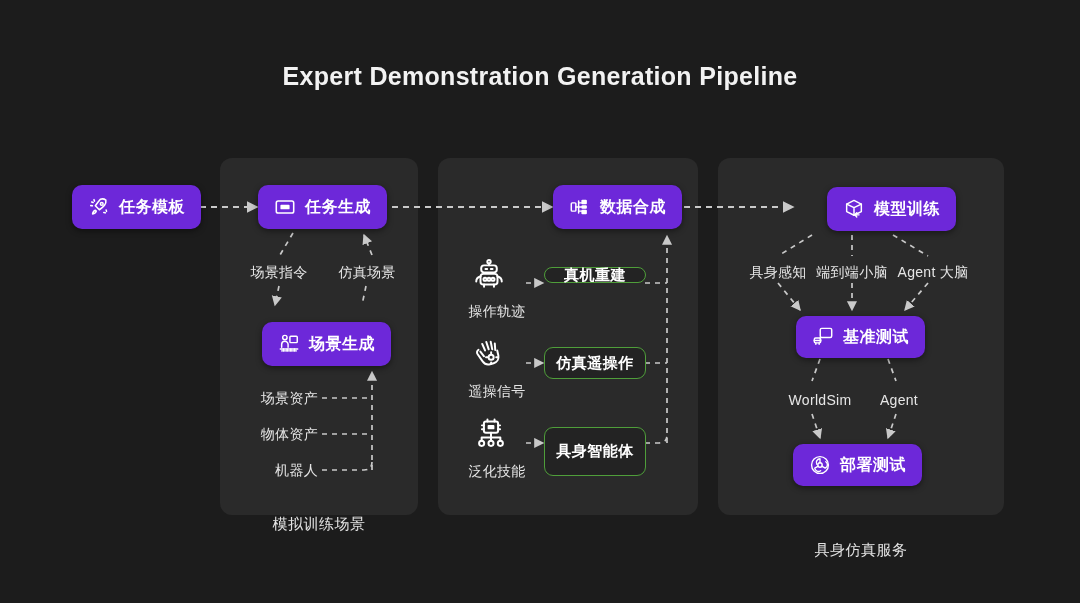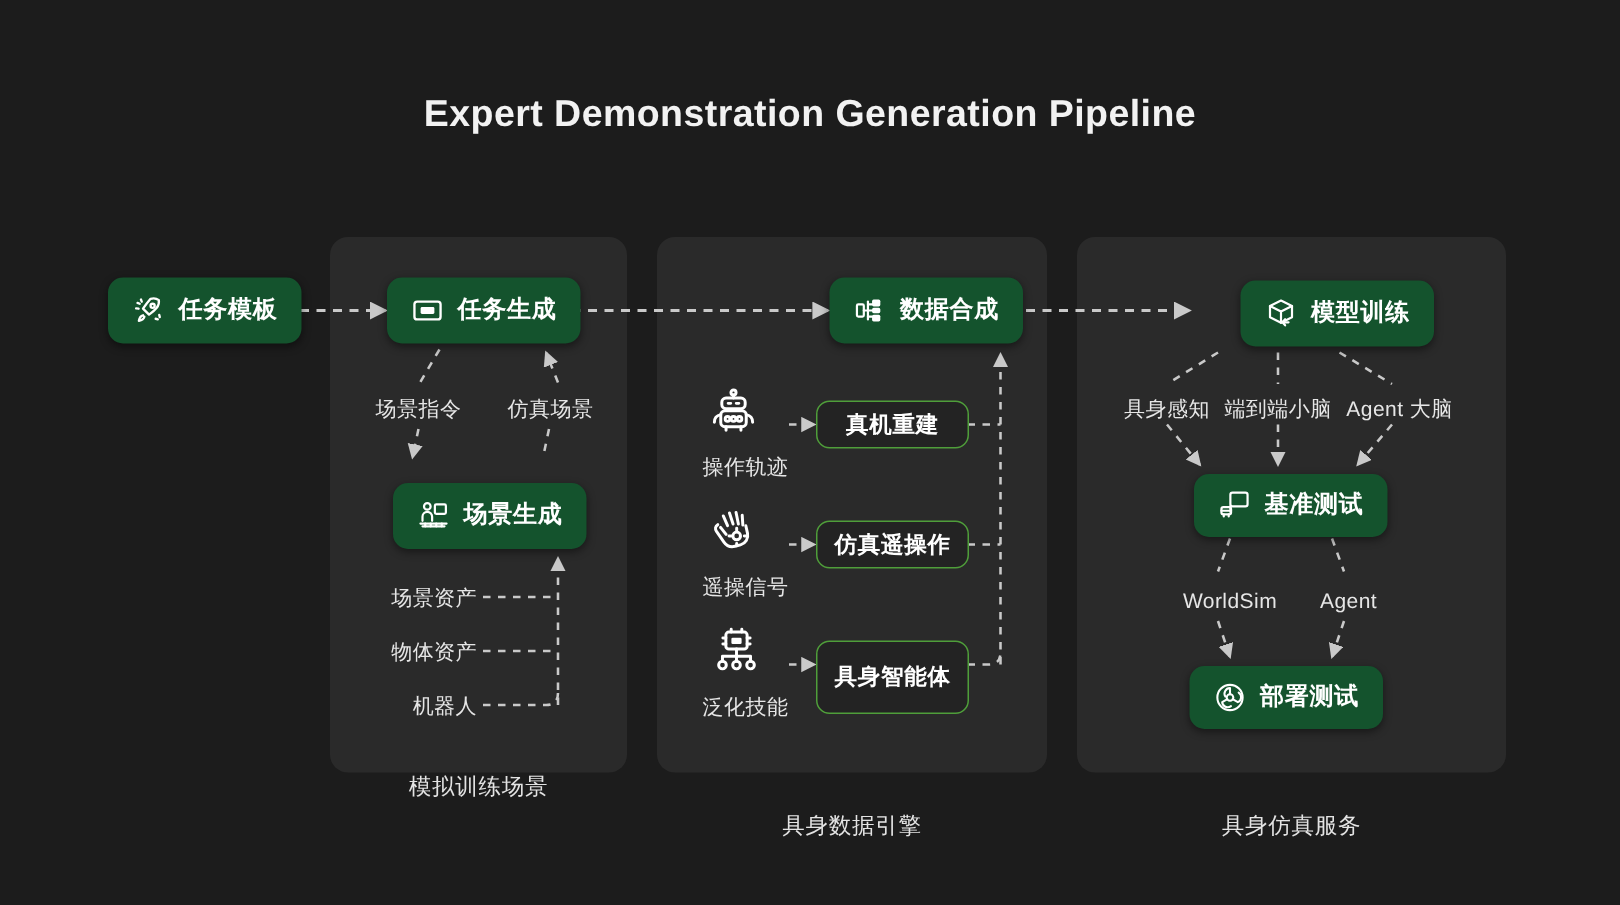--- a/index.html
+++ b/index.html
@@ -31,21 +31,21 @@
     position:absolute;
     text-align:center;
     font-size:15px;
     color:#e3e3e3;
     letter-spacing:.5px;
   }
 
   
   .pill{
     position:absolute;
-    background:#14532d;
+    background:#6d28d9;
     border-radius:10px;
     display:flex;align-items:center;
     gap:9px;
     padding:0 16px;
     box-sizing:border-box;
     color:#ffffff;
     font-size:16px;font-weight:700;
     letter-spacing:.5px;
     box-shadow:0 2px 6px rgba(0,0,0,.45);
   }
@@ -87,21 +87,20 @@
 
 <div id="stage">
 
   <div class="title">Expert Demonstration Generation Pipeline</div>
 
   <div class="panel" style="left:220px;top:158px;width:198px;height:357px;"></div>
   <div class="panel" style="left:438px;top:158px;width:260px;height:357px;"></div>
   <div class="panel" style="left:718px;top:158px;width:286px;height:357px;"></div>
 
   <div class="panel-caption" style="left:220px;top:515px;width:198px;">模拟训练场景</div>
-  <div class="panel-caption" style="left:438px;top:541px;width:260px;">具身数据引擎</div>
   <div class="panel-caption" style="left:718px;top:541px;width:286px;">具身仿真服务</div>
 
   <svg style="position:absolute;left:0;top:0;width:1080px;height:603px;">
     <defs>
       <marker id="ar" markerWidth="7" markerHeight="7" refX="5.2" refY="3" orient="auto">
         <path d="M0,0 L6,3 L0,6 Z" fill="#c9c9c9"></path>
       </marker>
       <marker id="arg" markerWidth="7" markerHeight="7" refX="5.2" refY="3" orient="auto">
         <path d="M0,0 L6,3 L0,6 Z" fill="#c9c9c9"></path>
       </marker>
@@ -223,21 +222,21 @@
       <path d="M9.5 7.7h1.2M13.3 7.7h1.2"></path>
       <rect x="6" y="11.2" width="12" height="7.5" rx="2"></rect>
       <circle cx="9.2" cy="15" r="1.1"></circle>
         <circle cx="12" cy="15" r="1.1"></circle>
         <circle cx="14.8" cy="15" r="1.1"></circle>
       <path d="M6 13c-2 .4-3 1.8-3 3.6M18 13c2 .4 3 1.8 3 3.6"></path>
       <path d="M8.5 18.7v1.6M15.5 18.7v1.6"></path>
     </svg>
   </span>
   <div class="tlabel c" style="left:497px;top:303px;">操作轨迹</div>
-  <div class="outline" style="left:544px;top:267px;width:102px;height:32px;">真机重建</div>
+  <div class="outline" style="left:544px;top:267px;width:102px;height:16px;">真机重建</div>
 
   <span class="micon" style="left:472px;top:338px;">
     <svg viewBox="0 0 24 24" fill="none" stroke="#ffffff" stroke-width="1.4" stroke-linecap="round" stroke-linejoin="round">
       <path d="M7.2 4.2l2 4.6M10.1 2.8l1.7 5.2M13.2 2.6l1.1 5.4M16.1 3.9l.3 4.6"></path>
       <path d="M4.6 8.3c-1.2.8-1.4 2-.6 3.2l3.5 5c1.2 1.7 3.2 2.5 5.2 2l2.6-.7c2.4-.7 3.8-3 3.3-5.4l-.8-3.6"></path>
       <path d="M5.9 9.6l2.6 3.3"></path>
       <circle cx="13.5" cy="13.6" r="1.8"></circle>
       <path d="M13.5 11v-1M13.5 17.2v1M10.9 13.6h-1M17.1 13.6h1"></path>
     </svg>
   </span>

